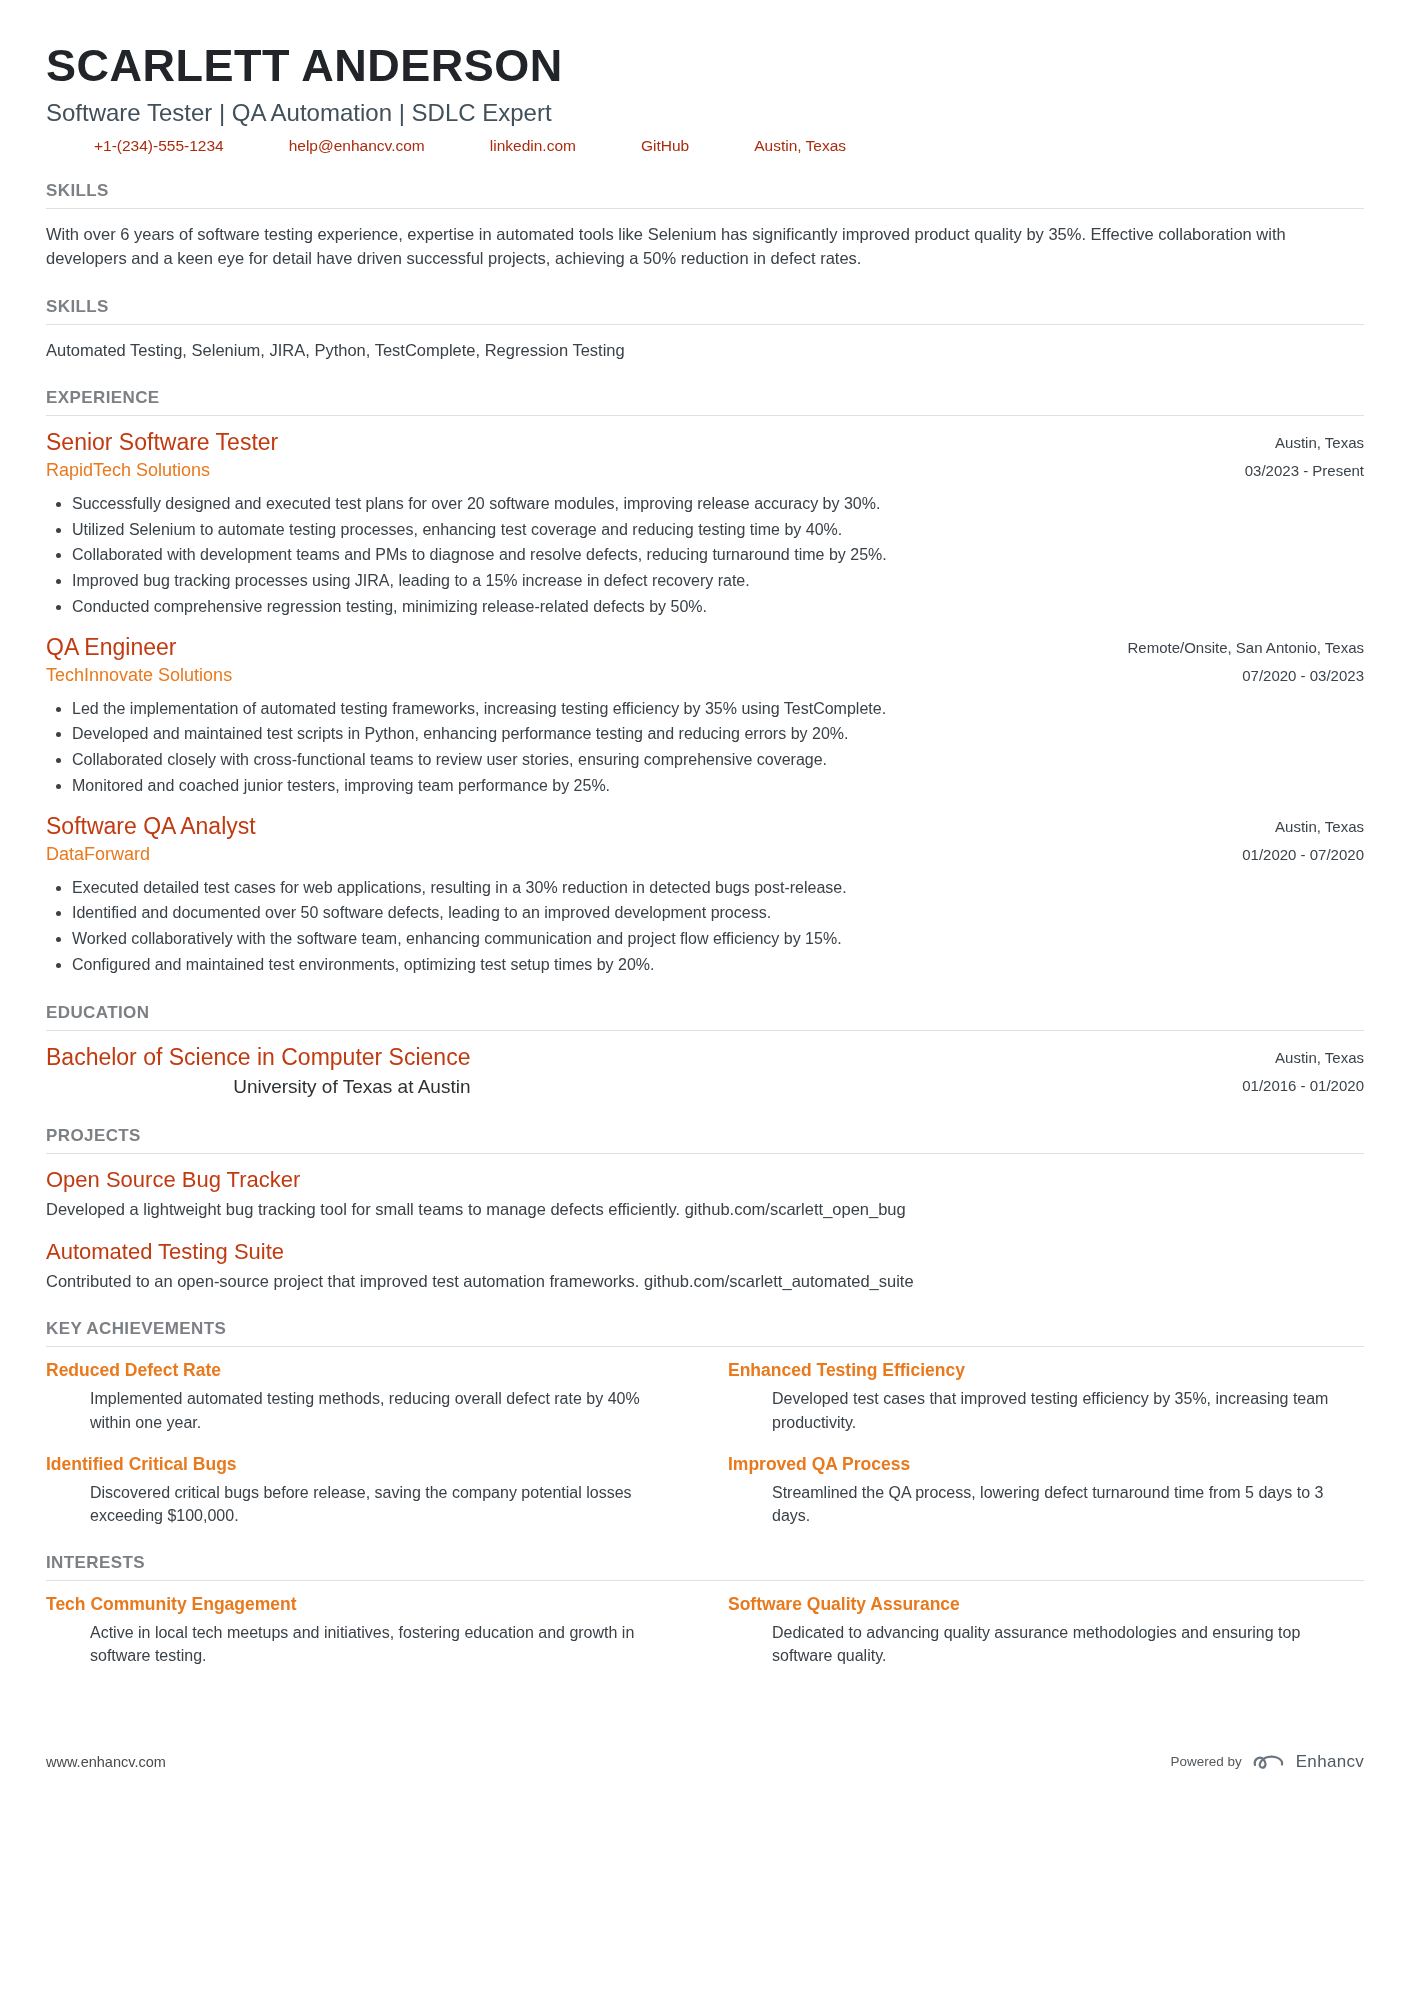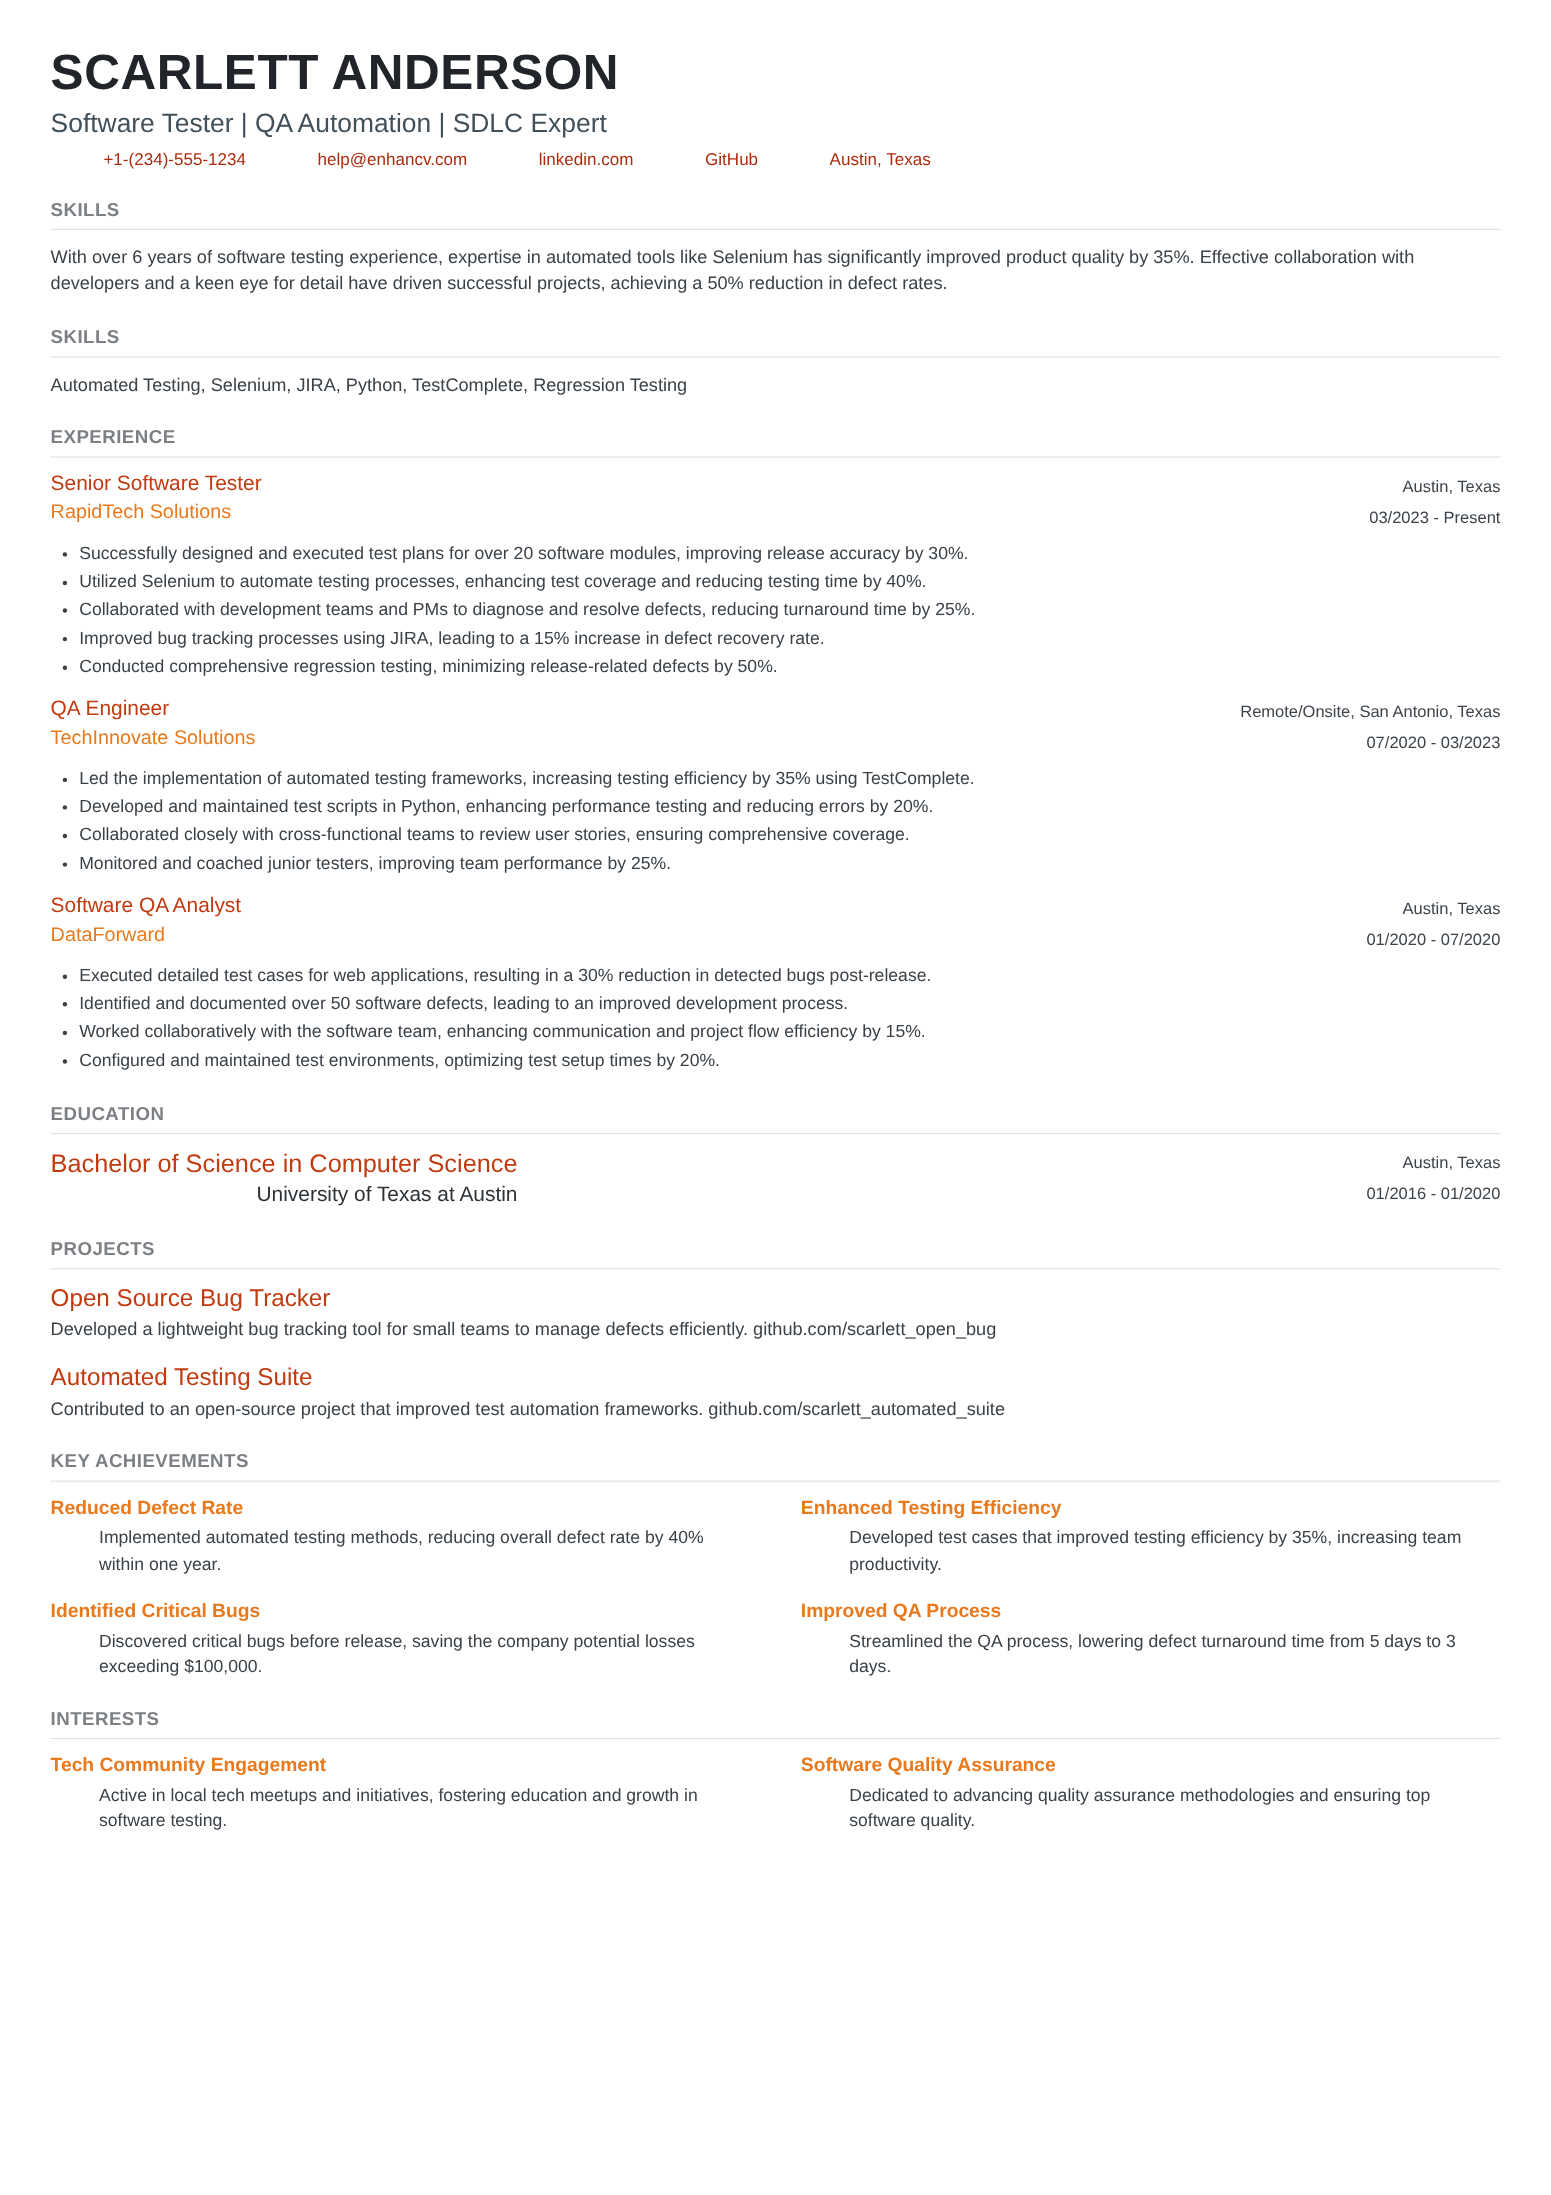--- a/index.html
+++ b/index.html
@@ -45,21 +45,21 @@
     color: var(--heading_gray, #7c8084);
     padding-bottom: 7px;
     border-bottom: 1px solid #e0e0e0;
     margin-bottom: 13px;
   }
   .body-text { font-size: 16.5px; line-height: 1.48; color: var(--text_dark, #3a4147); }
 
   
   .job { margin-bottom: 15px; }
   .job-head { display: flex; justify-content: space-between; align-items: flex-start; }
-  .job-title { font-size: 19px; color: var(--accent_red, #c13a10); }
+  .job-title { font-size: 23px; color: var(--accent_red, #c13a10); }
   .company { font-size: 18px; color: var(--accent_orange, #e8791d); margin-top: 4px; }
   .meta { text-align: right; font-size: 15px; color: #3c434a; line-height: 1.85; }
   ul.bullets { margin-top: 8px; padding-left: 26px; }
   ul.bullets li {
     font-size: 16px;
     line-height: 1.43;
     margin-bottom: 3px;
     color: var(--text_dark, #3a4147);
   }
 
@@ -239,14 +239,24 @@
         <div class="card-title">Tech Community Engagement</div>
         <div class="card-desc">Active in local tech meetups and initiatives, fostering education and growth in software testing.</div>
       </div>
       <div>
         <div class="card-title">Software Quality Assurance</div>
         <div class="card-desc">Dedicated to advancing quality assurance methodologies and ensuring top software quality.</div>
       </div>
     </div>
   </div>
 
+  <div class="footer">
+    <div class="footer-left">www.enhancv.com</div>
+    <div class="footer-right">
+      <span class="powered-by">Powered by</span>
+      <svg class="logo-svg" width="34" height="20" viewBox="0 0 34 20">
+        <path d="M3 13 C1.5 7 8 3.5 11.5 7.5 C15 11.5 13.5 16.5 9.5 15.5 C5.5 14.5 8.5 6.5 16 5 C23.5 3.5 31 7 30 12.5" fill="none" stroke="#6a7580" stroke-width="2.2" stroke-linecap="round"></path>
+      </svg>
+      <span class="brand">Enhancv</span>
+    </div>
+  </div>
 
 </div>
 
 </body></html>

